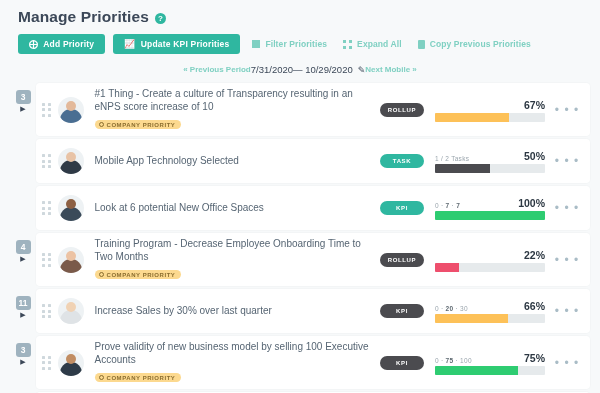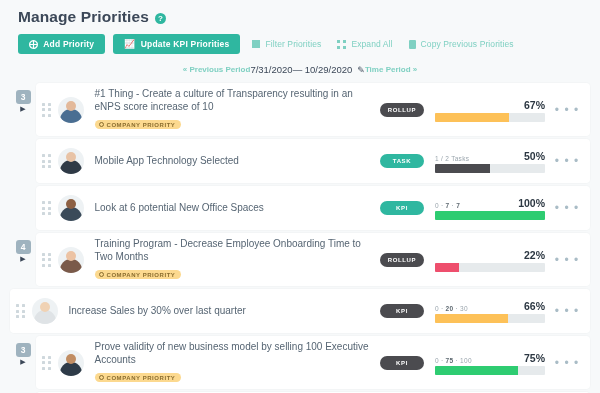--- a/index.html
+++ b/index.html
@@ -24,21 +24,21 @@
   .toolbar { display: flex; align-items: center; gap: 8px; padding: 6px 0 4px 8px; }
   .btn-primary {
     background: #2fb7a0; color: #fff; border: none; border-radius: 3px;
     font-size: 8.5px; font-weight: bold; letter-spacing: .2px;
     padding: 0 11px; height: 20px; display: flex; align-items: center; gap: 5px;
     cursor: pointer; font-family: "Liberation Sans", sans-serif;
   }
   .btn-primary .gi { font-size: 9px; line-height: 1; display: flex; align-items: center; }
   .link-action {
     display: flex; align-items: center; gap: 5px; color: #7fd0c2;
-    font-size: 8.5px; font-weight: normal; cursor: pointer; letter-spacing: .1px;
+    font-size: 8.5px; font-weight: bold; cursor: pointer; letter-spacing: .1px;
     padding: 0 4px;
   }
   .sq-ico { width: 8px; height: 8px; background: #7fd0c2; display: inline-block; }
   .exp-ico { position: relative; width: 9px; height: 9px; display: inline-block; }
   .exp-ico i { position: absolute; width: 3px; height: 3px; background: #7fd0c2; }
   .exp-ico i:nth-child(1){ left:0; top:0 } .exp-ico i:nth-child(2){ right:0; top:0 }
   .exp-ico i:nth-child(3){ left:0; bottom:0 } .exp-ico i:nth-child(4){ right:0; bottom:0 }
   .copy-ico { width: 7px; height: 9px; background: #7fd0c2; display: inline-block; border-radius: 1px; }
 
   
@@ -140,21 +140,21 @@
       <span>Copy Previous Priorities</span>
     </div>
   </div>
 
   <div class="period-row">
     <span class="period-link">« Previous Period</span>
     <span class="period-range">
       <span>7/31/2020— 10/29/2020</span>
       <span class="pencil">✎</span>
     </span>
-    <span class="period-link">Time Period »</span>
+    <span class="period-link">Next Mobile »</span>
   </div>
 
   <div class="rows" id="rows">
       <div class="row-wrap">
         <div class="gutter">
           <div class="count-badge">3</div>
           <div class="caret">▶</div>
         </div>
         <div class="card">
           <div class="drag">
@@ -277,20 +277,24 @@
               <div class="prog-pct">22%</div>
             </div>
             <div class="bar">
               <i style="width: 22%; background: rgb(238, 79, 109);"></i>
             </div>
           </div>
           <div class="dots">• • •</div>
         </div>
       </div>
       <div class="row-wrap">
+        <div class="gutter">
+          <div class="count-badge">11</div>
+          <div class="caret">▶</div>
+        </div>
         <div class="card">
           <div class="drag">
             <span></span>
             <span></span>
             <span></span>
             <span></span>
             <span></span>
             <span></span>
           </div>
           <div class="avatar" style="background: rgb(238, 242, 244);">

